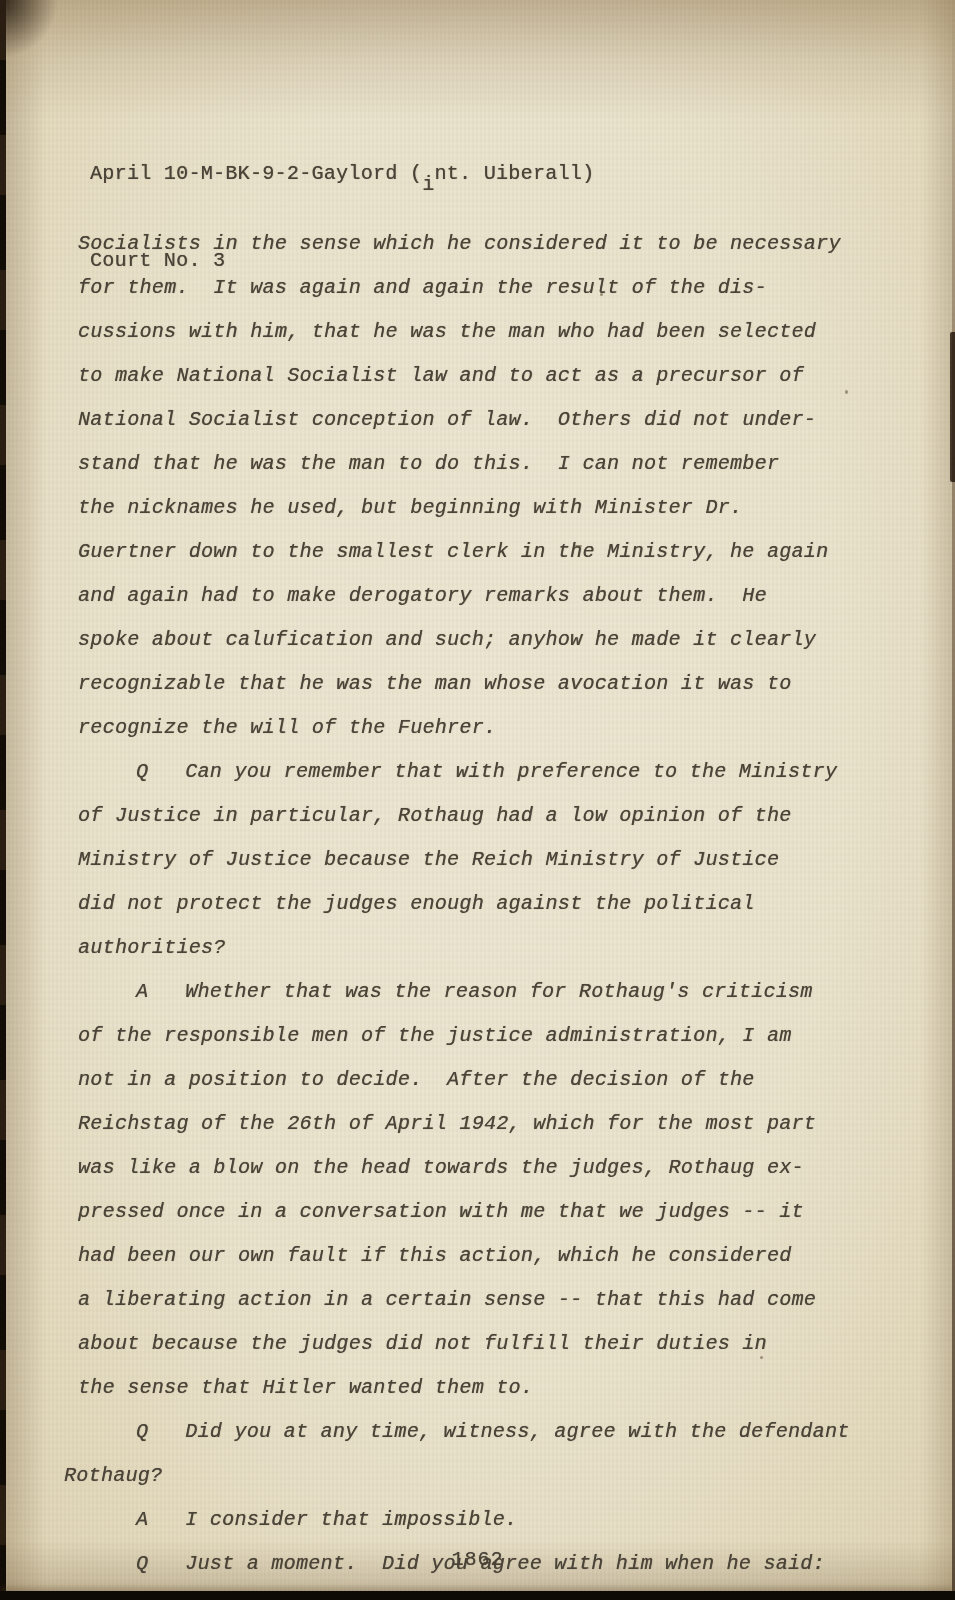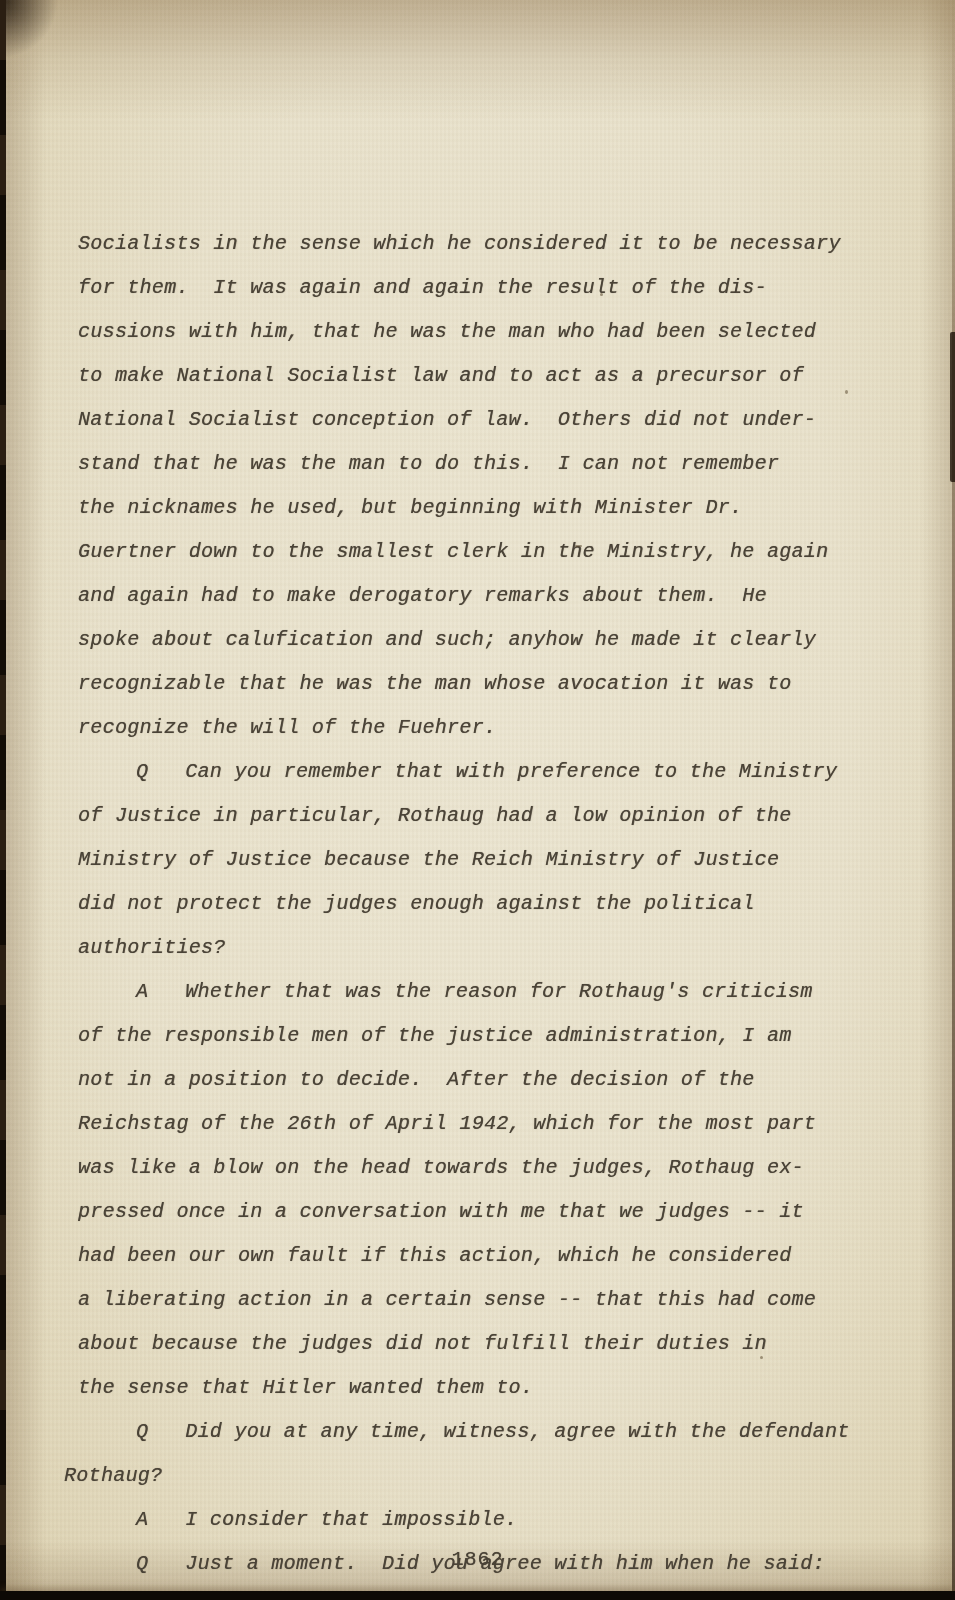--- a/index.html
+++ b/index.html
@@ -60,20 +60,24 @@
   .out2{margin-left:-8px;}
   .pagenum{position:absolute;left:0;right:0;top:1548px;text-align:center;letter-spacing:1px;}
   .speck{position:absolute;background:rgba(95,78,52,0.55);border-radius:50%;}
 </style>
 </head>
 <body>
 
 <div class="page">
   <div class="grain"></div>
 
+  <div class="header typed">
+    <div><span>April 10-M-BK-9-2-Gaylord (</span><span class="dropped">i</span><span>nt. Uiberall)</span></div>
+    <div>Court No. 3</div>
+  </div>
 
   <div class="transcript typed"><div class="tline">Socialists in the sense which he considered it to be necessary</div><div class="tline">for them.  It was again and again the result of the dis-</div><div class="tline">cussions with him, that he was the man who had been selected</div><div class="tline">to make National Socialist law and to act as a precursor of</div><div class="tline">National Socialist conception of law.  Others did not under-</div><div class="tline">stand that he was the man to do this.  I can not remember</div><div class="tline">the nicknames he used, but beginning with Minister Dr.</div><div class="tline">Guertner down to the smallest clerk in the Ministry, he again</div><div class="tline">and again had to make derogatory remarks about them.  He</div><div class="tline">spoke about calufication and such; anyhow he made it clearly</div><div class="tline">recognizable that he was the man whose avocation it was to</div><div class="tline">recognize the will of the Fuehrer.</div><div class="tline ind">Q   Can you remember that with preference to the Ministry</div><div class="tline">of Justice in particular, Rothaug had a low opinion of the</div><div class="tline">Ministry of Justice because the Reich Ministry of Justice</div><div class="tline">did not protect the judges enough against the political</div><div class="tline">authorities?</div><div class="tline ind">A   Whether that was the reason for Rothaug's criticism</div><div class="tline">of the responsible men of the justice administration, I am</div><div class="tline">not in a position to decide.  After the decision of the</div><div class="tline">Reichstag of the 26th of April 1942, which for the most part</div><div class="tline">was like a blow on the head towards the judges, Rothaug ex-</div><div class="tline">pressed once in a conversation with me that we judges -- it</div><div class="tline">had been our own fault if this action, which he considered</div><div class="tline">a liberating action in a certain sense -- that this had come</div><div class="tline">about because the judges did not fulfill their duties in</div><div class="tline">the sense that Hitler wanted them to.</div><div class="tline ind">Q   Did you at any time, witness, agree with the defendant</div><div class="tline out">Rothaug?</div><div class="tline ind">A   I consider that impossible.</div><div class="tline ind">Q   Just a moment.  Did you agree with him when he said:</div><div class="tline out2">"This decision does not apply to us because we did not sabotage</div></div>
 
   <div class="pagenum typed">1862</div>
 
   <span class="speck" style="left:600px;top:293px;width:3px;height:3px;"></span>
   <span class="speck" style="left:845px;top:390px;width:3px;height:4px;"></span>
   <span class="speck" style="left:575px;top:545px;width:7px;height:2px;border-radius:2px;"></span>
   <span class="speck" style="left:760px;top:1356px;width:3px;height:3px;"></span>
 

